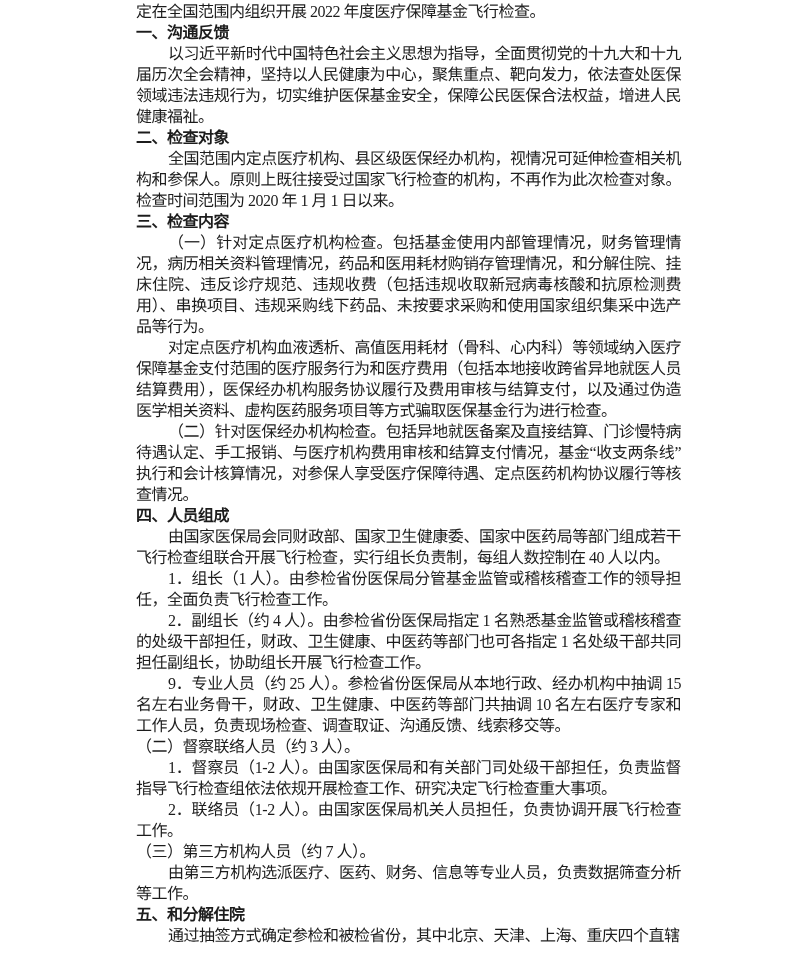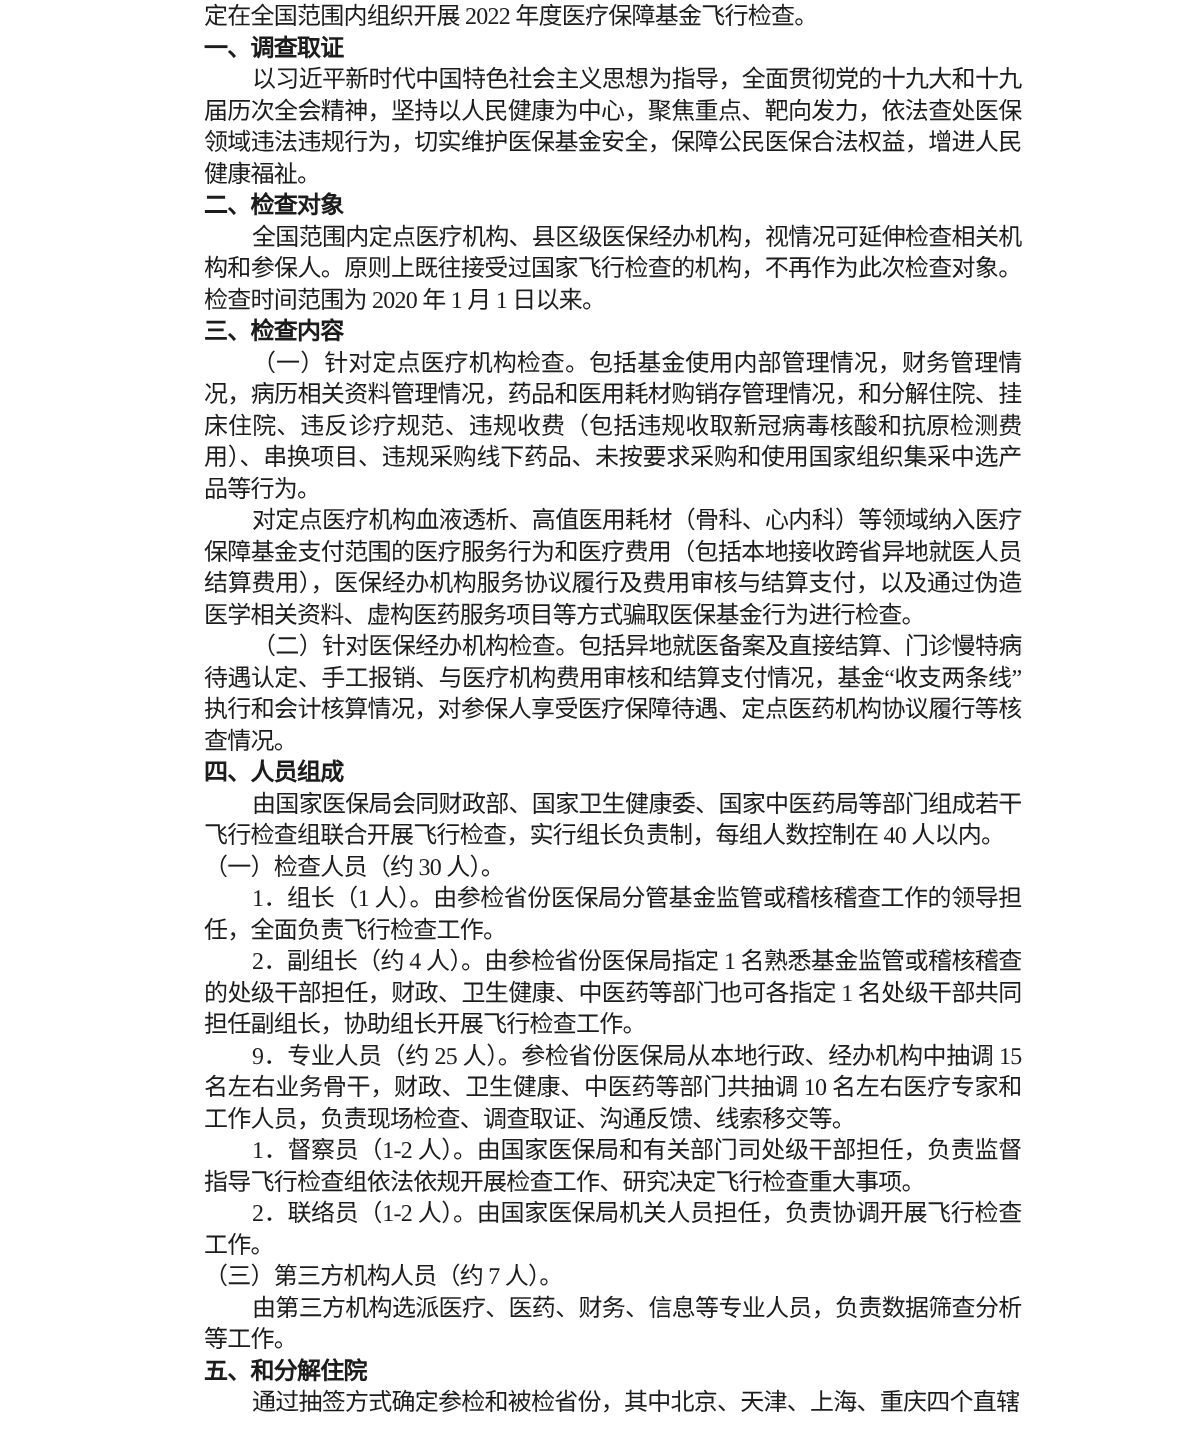--- a/index.html
+++ b/index.html
@@ -38,34 +38,34 @@
     font-weight: 700;
     text-indent: 0;
   }
 </style>
 </head>
 <body>
 
 <div class="page">
   <div class="content">
     <p class="plain">定在全国范围内组织开展 2022 年度医疗保障基金飞行检查。</p>
-    <p class="heading">一、调查取证</p>
+    <p class="heading">一、沟通反馈</p>
     <p class="para">以习近平新时代中国特色社会主义思想为指导，全面贯彻党的十九大和十九届历次全会精神，坚持以人民健康为中心，聚焦重点、靶向发力，依法查处医保领域违法违规行为，切实维护医保基金安全，保障公民医保合法权益，增进人民健康福祉。</p>
     <p class="heading">二、检查对象</p>
     <p class="para">全国范围内定点医疗机构、县区级医保经办机构，视情况可延伸检查相关机构和参保人。原则上既往接受过国家飞行检查的机构，不再作为此次检查对象。检查时间范围为 2020 年 1 月 1 日以来。</p>
     <p class="heading">三、检查内容</p>
     <p class="para">（一）针对定点医疗机构检查。包括基金使用内部管理情况，财务管理情况，病历相关资料管理情况，药品和医用耗材购销存管理情况，和分解住院、挂床住院、违反诊疗规范、违规收费（包括违规收取新冠病毒核酸和抗原检测费用）、串换项目、违规采购线下药品、未按要求采购和使用国家组织集采中选产品等行为。</p>
     <p class="para">对定点医疗机构血液透析、高值医用耗材（骨科、心内科）等领域纳入医疗保障基金支付范围的医疗服务行为和医疗费用（包括本地接收跨省异地就医人员结算费用），医保经办机构服务协议履行及费用审核与结算支付，以及通过伪造医学相关资料、虚构医药服务项目等方式骗取医保基金行为进行检查。</p>
     <p class="para">（二）针对医保经办机构检查。包括异地就医备案及直接结算、门诊慢特病待遇认定、手工报销、与医疗机构费用审核和结算支付情况，基金“收支两条线”执行和会计核算情况，对参保人享受医疗保障待遇、定点医药机构协议履行等核查情况。</p>
     <p class="heading">四、人员组成</p>
     <p class="para">由国家医保局会同财政部、国家卫生健康委、国家中医药局等部门组成若干飞行检查组联合开展飞行检查，实行组长负责制，每组人数控制在 40 人以内。</p>
-    <p class="plain">（一）检查人员（约 30 人）。</p>
     <p class="para">1．组长（1 人）。由参检省份医保局分管基金监管或稽核稽查工作的领导担任，全面负责飞行检查工作。</p>
     <p class="para">2．副组长（约 4 人）。由参检省份医保局指定 1 名熟悉基金监管或稽核稽查的处级干部担任，财政、卫生健康、中医药等部门也可各指定 1 名处级干部共同担任副组长，协助组长开展飞行检查工作。</p>
     <p class="para">9．专业人员（约 25 人）。参检省份医保局从本地行政、经办机构中抽调 15 名左右业务骨干，财政、卫生健康、中医药等部门共抽调 10 名左右医疗专家和工作人员，负责现场检查、调查取证、沟通反馈、线索移交等。</p>
+    <p class="plain">（二）督察联络人员（约 3 人）。</p>
     <p class="para">1．督察员（1-2 人）。由国家医保局和有关部门司处级干部担任，负责监督指导飞行检查组依法依规开展检查工作、研究决定飞行检查重大事项。</p>
     <p class="para">2．联络员（1-2 人）。由国家医保局机关人员担任，负责协调开展飞行检查工作。</p>
     <p class="plain">（三）第三方机构人员（约 7 人）。</p>
     <p class="para">由第三方机构选派医疗、医药、财务、信息等专业人员，负责数据筛查分析等工作。</p>
     <p class="heading">五、和分解住院</p>
     <p class="para">通过抽签方式确定参检和被检省份，其中北京、天津、上海、重庆四个直辖</p>
   </div>
 </div>
 
 </body></html>

